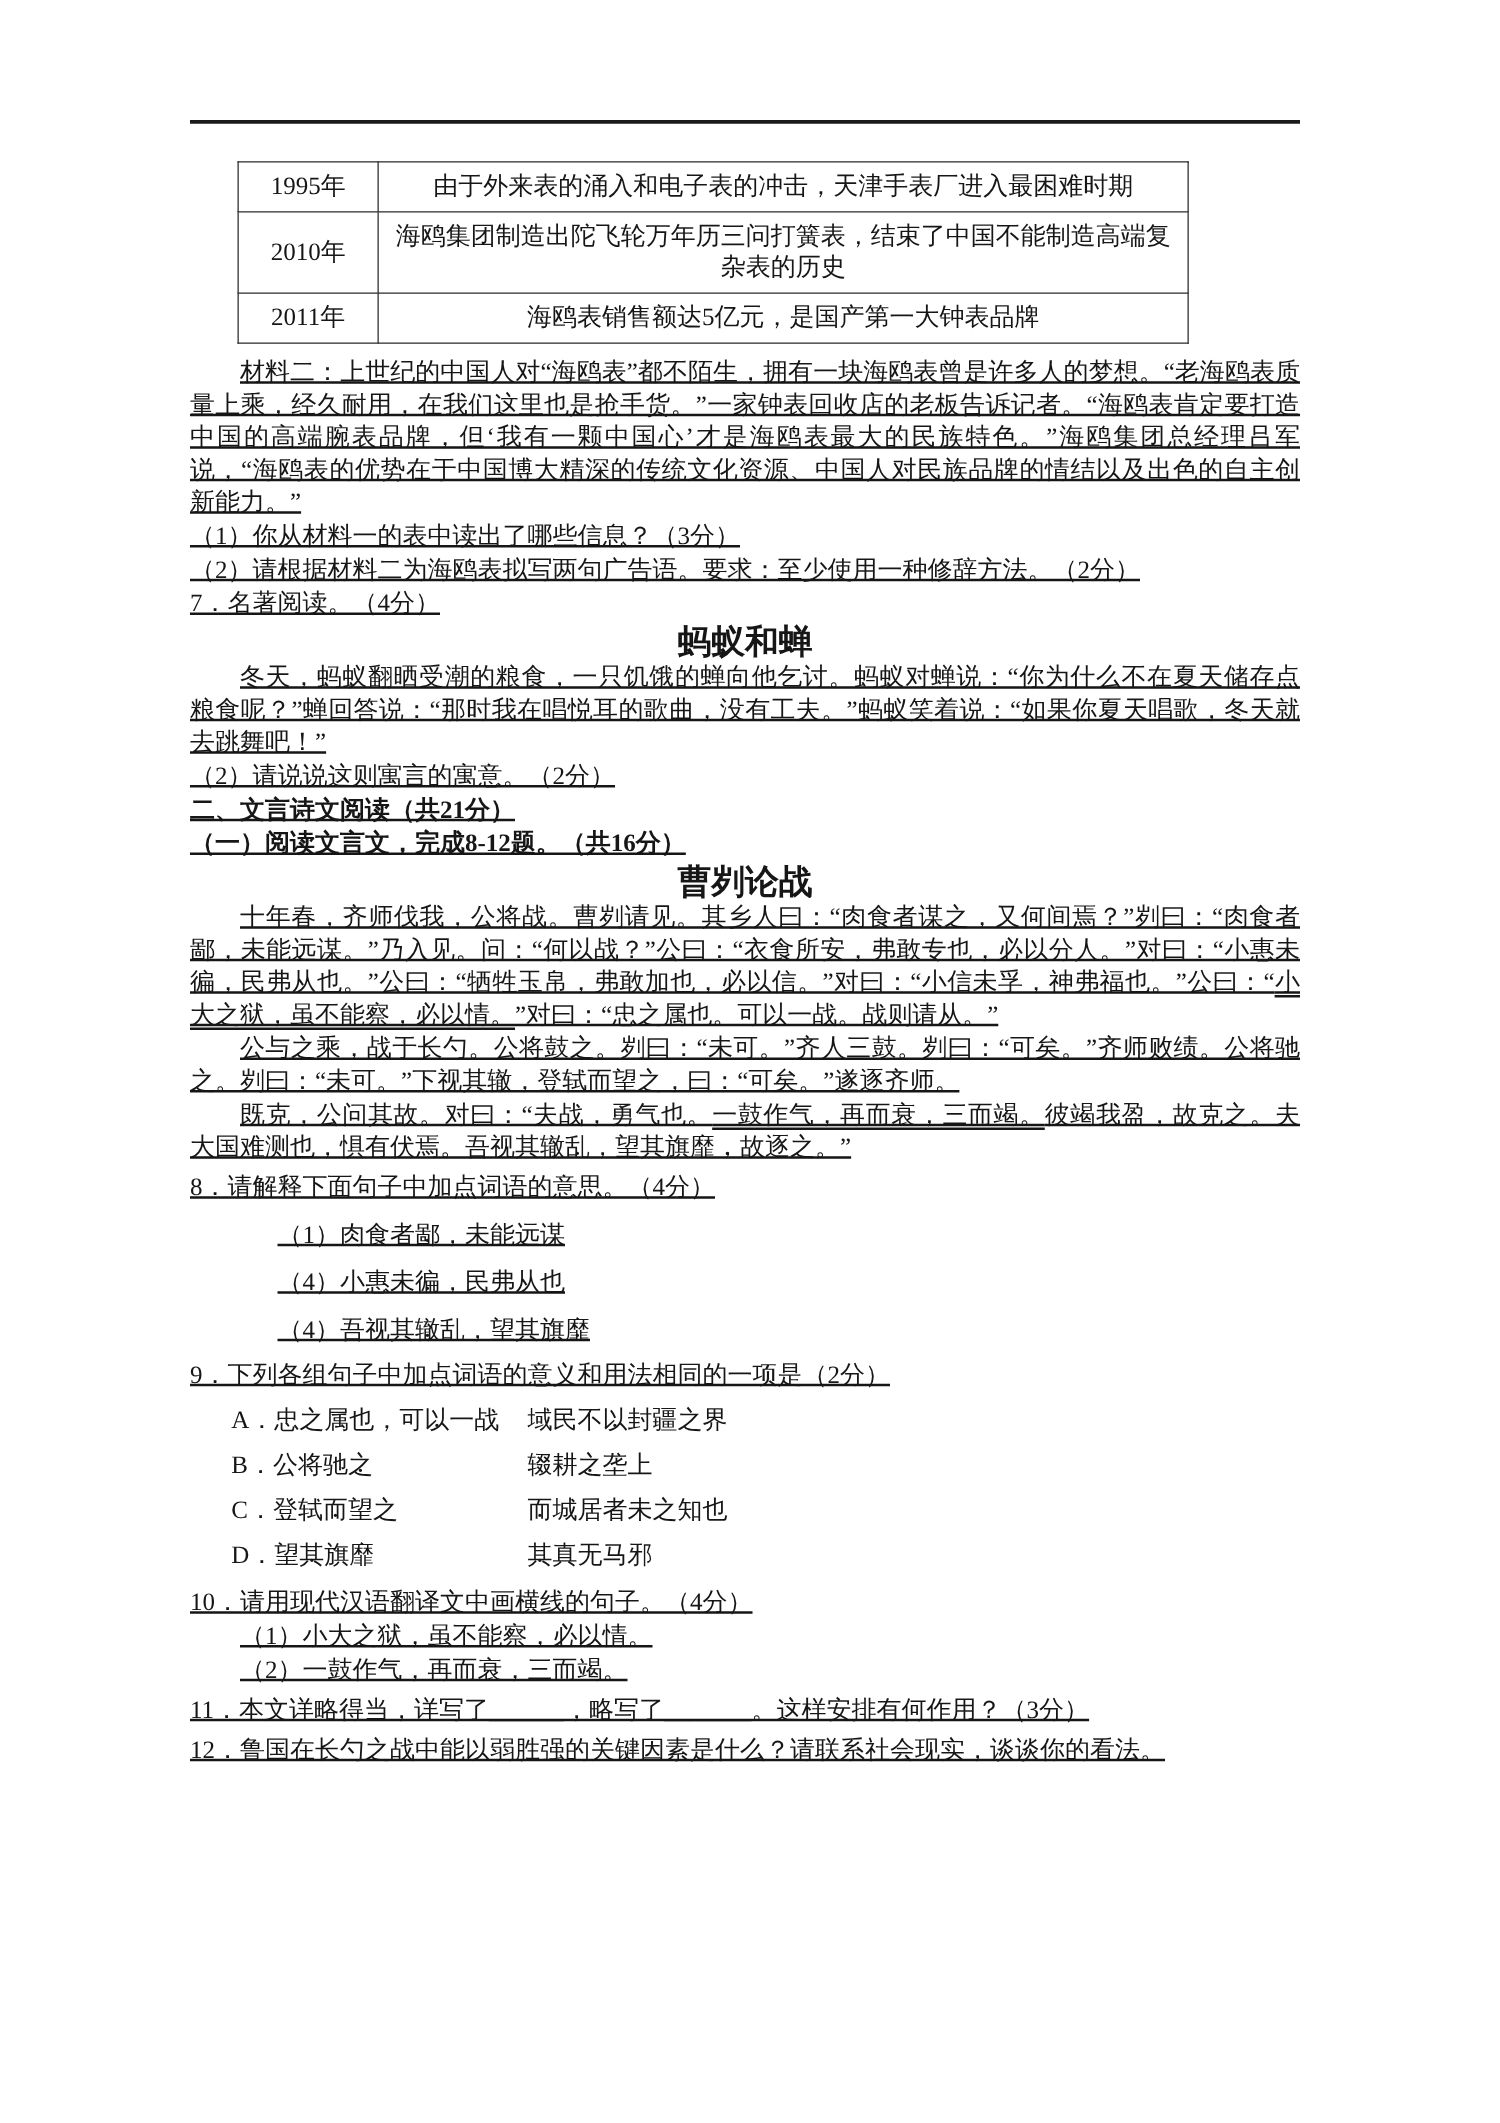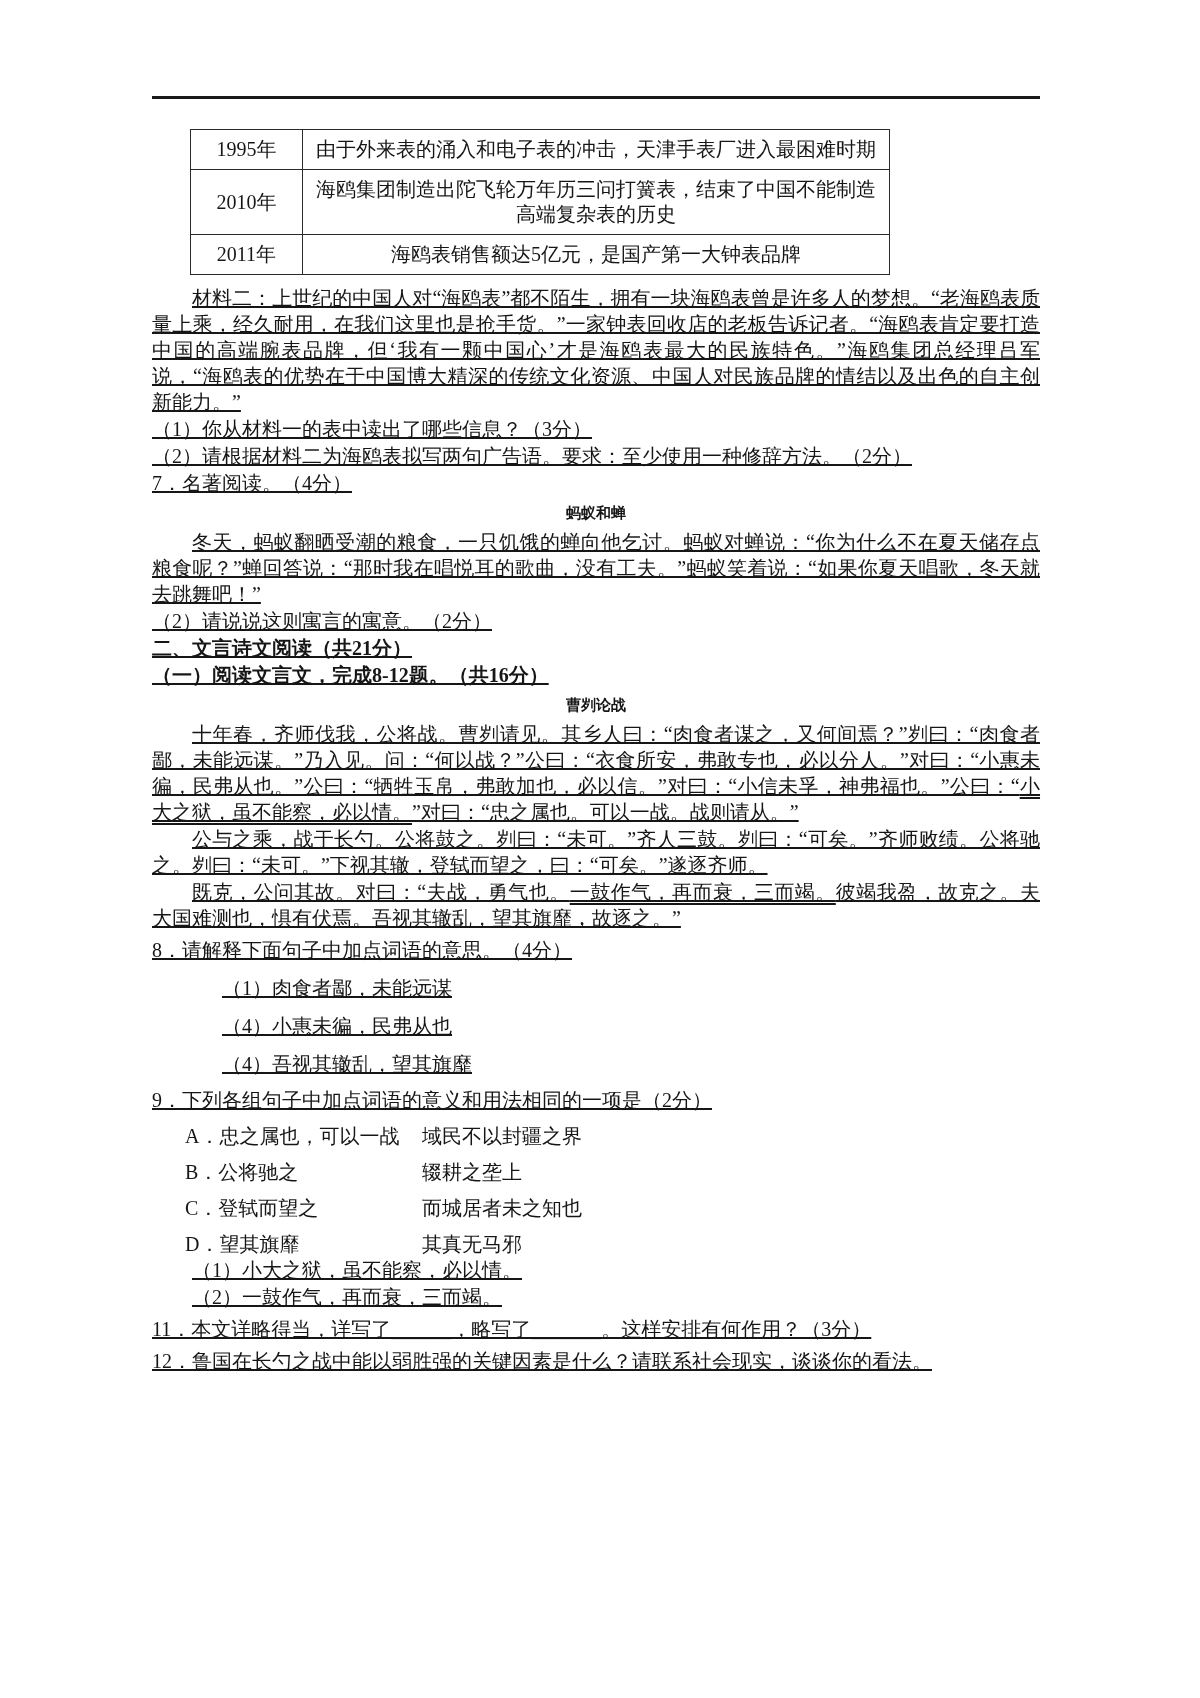--- a/index.html
+++ b/index.html
@@ -6,29 +6,29 @@
   html, body { margin: 0; padding: 0; background: #ffffff; }
   .page {
     width: 1200px; height: 1698px; margin: 0 auto; background: #ffffff;
     position: relative; overflow: hidden;
     font-family: "Liberation Serif", "DejaVu Serif", serif;
     color: #161616;
   }
   .content { position: absolute; left: 152px; top: 96px; width: 888px; font-size: 20px; line-height: 26px; }
   .toprule { border-top: 3px solid #1a1a1a; height: 0; margin-bottom: 30px; }
 
-  table.timeline { border-collapse: collapse; margin: 12px 0 10px 38px; width: 700px; table-layout: fixed; }
+  table.timeline { border-collapse: collapse; margin: 12px 0 10px 38px; width: 761px; table-layout: fixed; }
   .timeline td { border: 1px solid #2a2a2a; text-align: center; padding: 7px 10px; line-height: 25px; }
   .timeline td.yr { width: 112px; }
 
   p { margin: 0; }
   .para { text-align: justify; margin-bottom: 1px; text-decoration: underline; }
   .indent { text-indent: 2em; }
   .bold { font-weight: bold; }
-  .center-title { text-align: center; font-weight: bold; margin: 4px 0 3px; font-size: 15px; }
+  .center-title { text-align: center; font-weight: bold; margin: 4px 0 3px; font-size: 27px; }
 
   .q8item  { margin-left: 70px; margin-top: 12px; }
   .optrow  { display: flex; margin-left: 33px; margin-top: 10px; }
   .optleft { width: 237px; flex: none; }
   .optright{ flex: 1; }
   .q10item { margin-left: 40px; }
 
   .u { text-decoration: underline; text-underline-offset: 4px; }
   .dt { position: relative; }
   .dt::after {
@@ -96,20 +96,21 @@
     </div>
     <div class="optrow">
       <span class="optleft"><span>C．登轼</span><span class="dt">而</span><span>望之</span></span>
       <span class="optright"><span class="dt">而</span><span>城居者未之知也</span></span>
     </div>
     <div class="optrow">
       <span class="optleft"><span>D．望</span><span class="dt">其</span><span>旗靡</span></span>
       <span class="optright"><span class="dt">其</span><span>真无马邪</span></span>
     </div>
 
+    <p class="para" style="margin-top:12px">10．请用现代汉语翻译文中画横线的句子。（4分）</p>
     <p class="para q10item">（1）小大之狱，虽不能察，必以情。</p>
     <p class="para q10item">（2）一鼓作气，再而衰，三而竭。</p>
 
     <p class="para" style="margin-top:6px">11．本文详略得当，详写了______，略写了_______。这样安排有何作用？（3分）</p>
     <p class="para" style="margin-top:6px">12．鲁国在长勺之战中能以弱胜强的关键因素是什么？请联系社会现实，谈谈你的看法。</p>
 
   </div>
 </div>
 
 </body></html>

